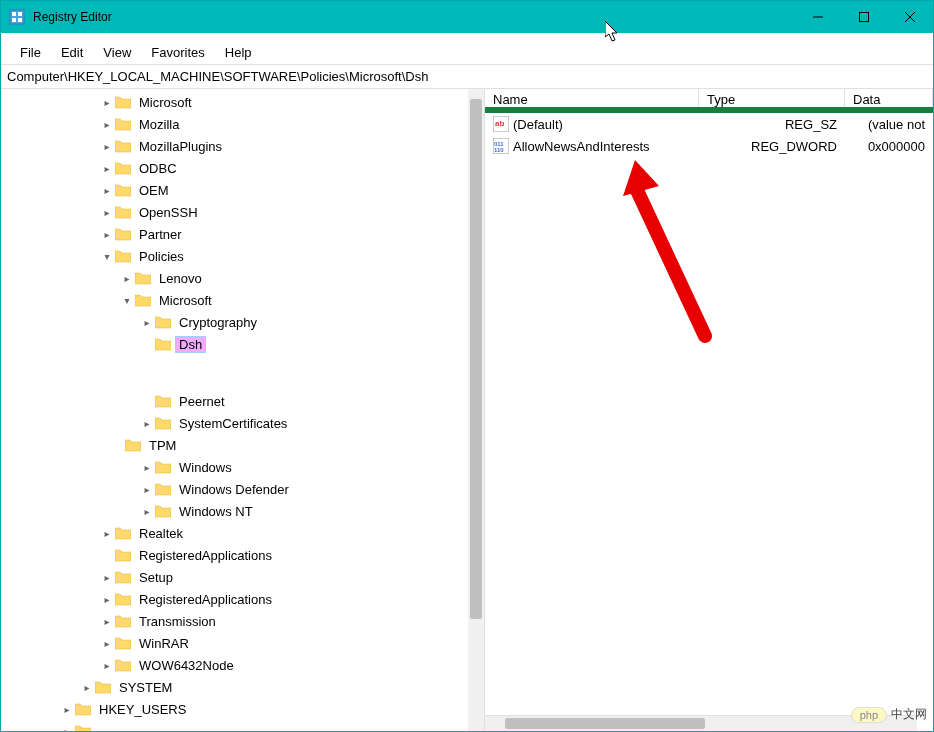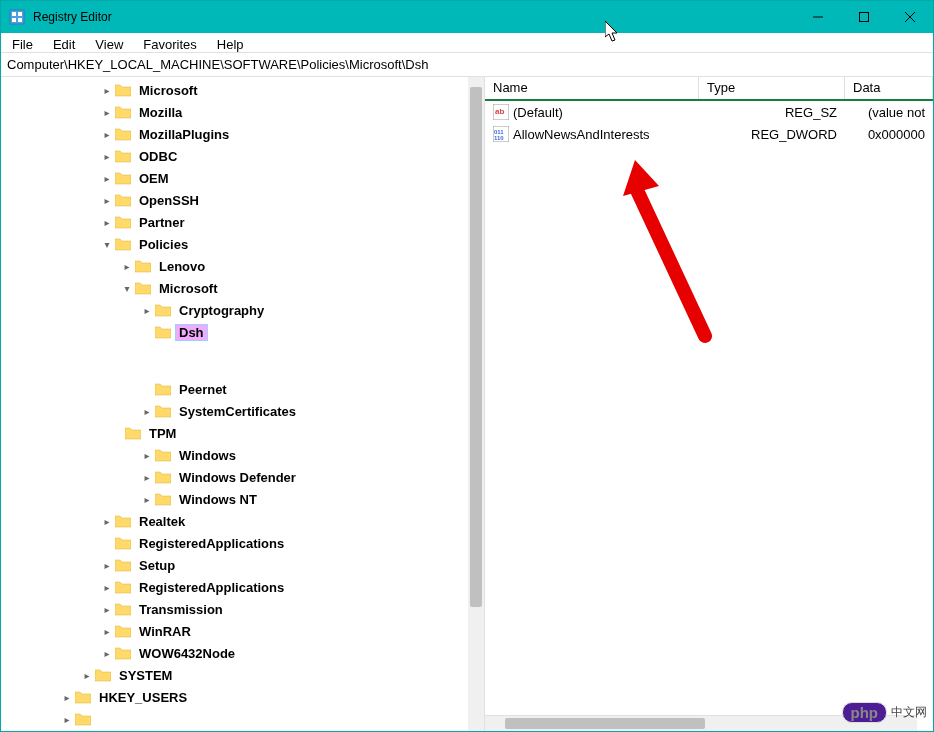--- a/index.html
+++ b/index.html
@@ -9,42 +9,42 @@
 
 
 .titlebar { height: 32px; background:#00b8b8; display:flex; align-items:center; color:#000; }
 .titlebar .app-icon { width:16px; height:16px; margin:0 8px; }
 .titlebar .title { font-size:12px; flex:0 0 auto; }
 .titlebar .spacer { flex:1; }
 .winbtn { width:46px; height:32px; display:flex; align-items:center; justify-content:center; }
 .winbtn svg { stroke:#000; }
 
 
-.menubar { height:20px; border-bottom:1px solid #e0e0e0; display:flex; align-items:flex-start; padding:0 1px; font-size:13px; }
+.menubar { height:32px; border-bottom:1px solid #e0e0e0; display:flex; align-items:flex-end; padding:0 9px; font-size:13px; }
 .menubar .menuitem { padding:4px 10px; }
 
 
 .addressbar { height:24px; border-bottom:1px solid #e0e0e0; padding:2px 6px; font-size:13px; display:flex; align-items:center; }
 
 
 .content { flex:1; display:flex; min-height:0; }
 .treepane { width:484px; border-right:1px solid #e0e0e0; overflow:hidden; position:relative; }
 .valuepane { flex:1; overflow:hidden; position:relative; }
 
 
 .tree { font-size:13px; padding:2px 0; }
 .tree-row { display:flex; align-items:center; height:22px; white-space:nowrap; }
 .tree-row .chev { width:16px; display:flex; align-items:center; justify-content:center; color:#666; font-size:10px; }
-.tree-row .lbl { padding:1px 4px;font-weight:bold; }
+.tree-row .lbl { padding:1px 4px; }
 .tree-row.selected .lbl { background:#f0abfc; border:1px solid #99d1ff; padding:0 3px; }
 
 .folder-icon { width:16px; height:14px; margin-right:4px; }
 
 
-.vlist-header { display:flex; height:24px; border-bottom:2px solid #15803d; font-size:13px; }
+.vlist-header { display:flex; height:24px; border-bottom:6px solid #15803d; font-size:13px; }
 .vlist-header .col { padding:3px 8px; border-right:1px solid #e0e0e0; }
 .col-name { width:214px; }
 .col-type { width:146px; }
 .col-data { flex:1; }
 .vlist-body { font-size:13px;text-align:right; }
 .vrow { display:flex; height:22px; align-items:center; }
 .vcell { padding:1px 8px; white-space:nowrap; overflow:hidden; }
 .vcell.name { width:214px; display:flex; align-items:center; }
 .vcell.type { width:146px; }
 .vcell.data { flex:1; }
@@ -57,21 +57,21 @@
 .hscroll .thumb { position:absolute; top:2px; bottom:2px; background:#c0c0c0; border-radius:2px; }
 
 
 .cursor { position:absolute; left:604px; top:20px; pointer-events:none; z-index:100; }
 
 
 .arrow-ann { position:absolute; left:614px; top:155px; pointer-events:none; z-index:50; }
 
 
 .watermark { position:absolute; right:6px; bottom:8px; z-index:60; display:flex; align-items:center; gap:4px; pointer-events:none; }
-.watermark .bubble { background:#4c1d95; border:1px solid #ddd; border-radius:10px; padding:1px 8px; font-size:15px; font-weight:bold; color:#888; }
+.watermark .bubble { background:#fef9c3; border:1px solid #ddd; border-radius:10px; padding:1px 8px; font-size:11px; font-weight:normal; color:#888; }
 .watermark .cn { font-size:12px; color:#444; }
 
 
 .d0 { padding-left: 6px; }
 .d1 { padding-left: 26px; }
 .d2 { padding-left: 46px; }
 .d3 { padding-left: 66px; }
 .d4 { padding-left: 86px; }
 
 

